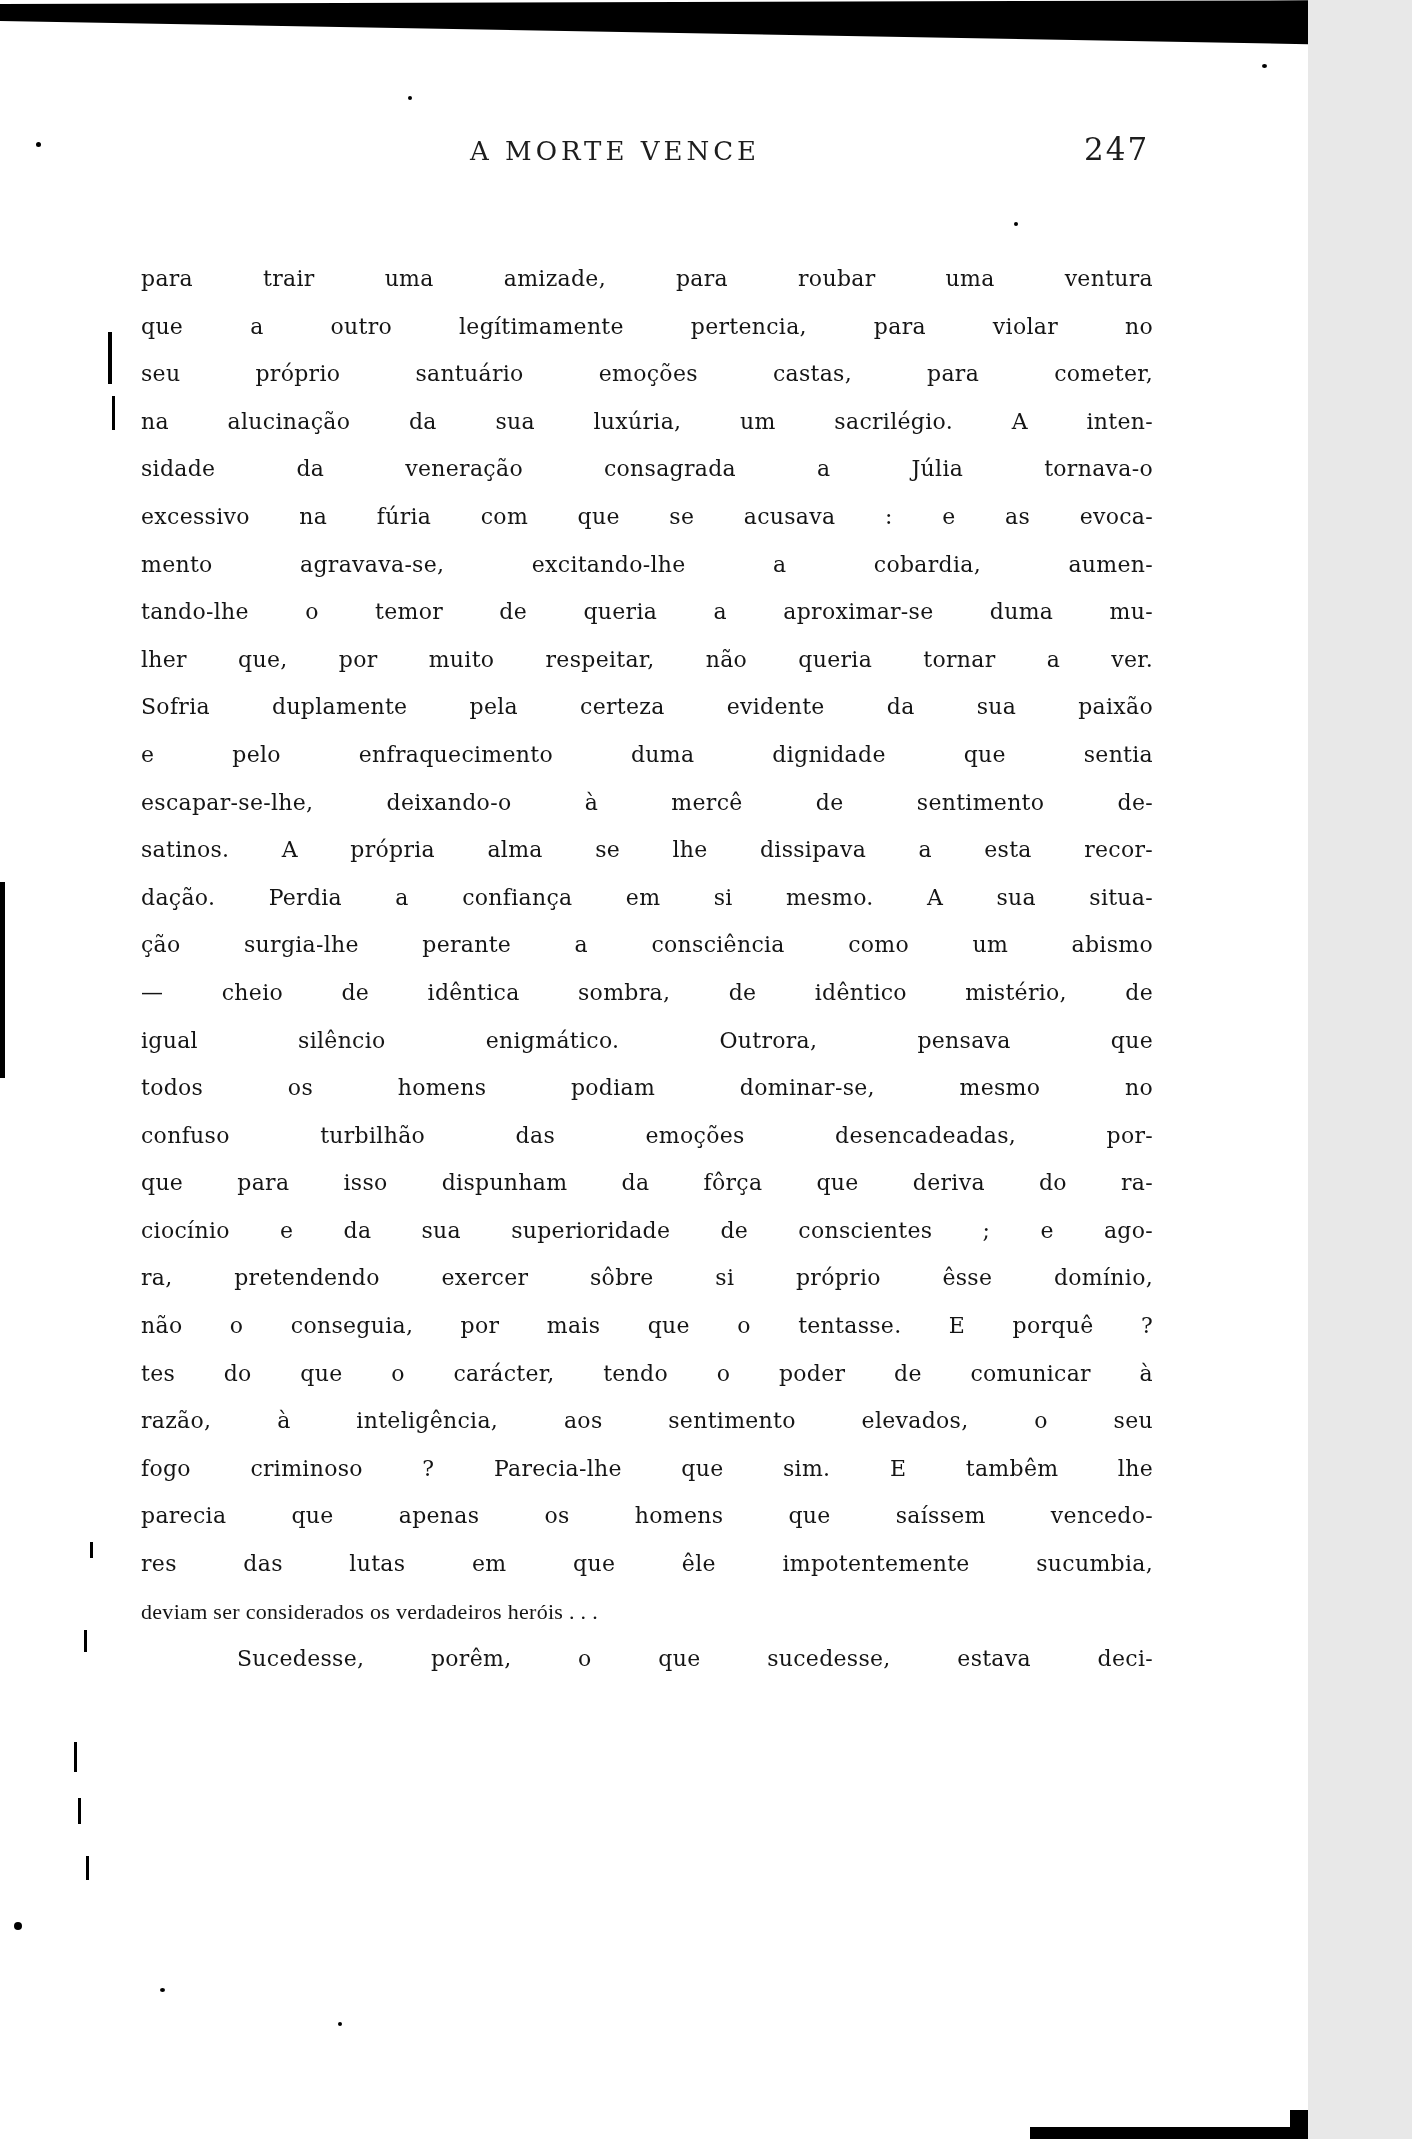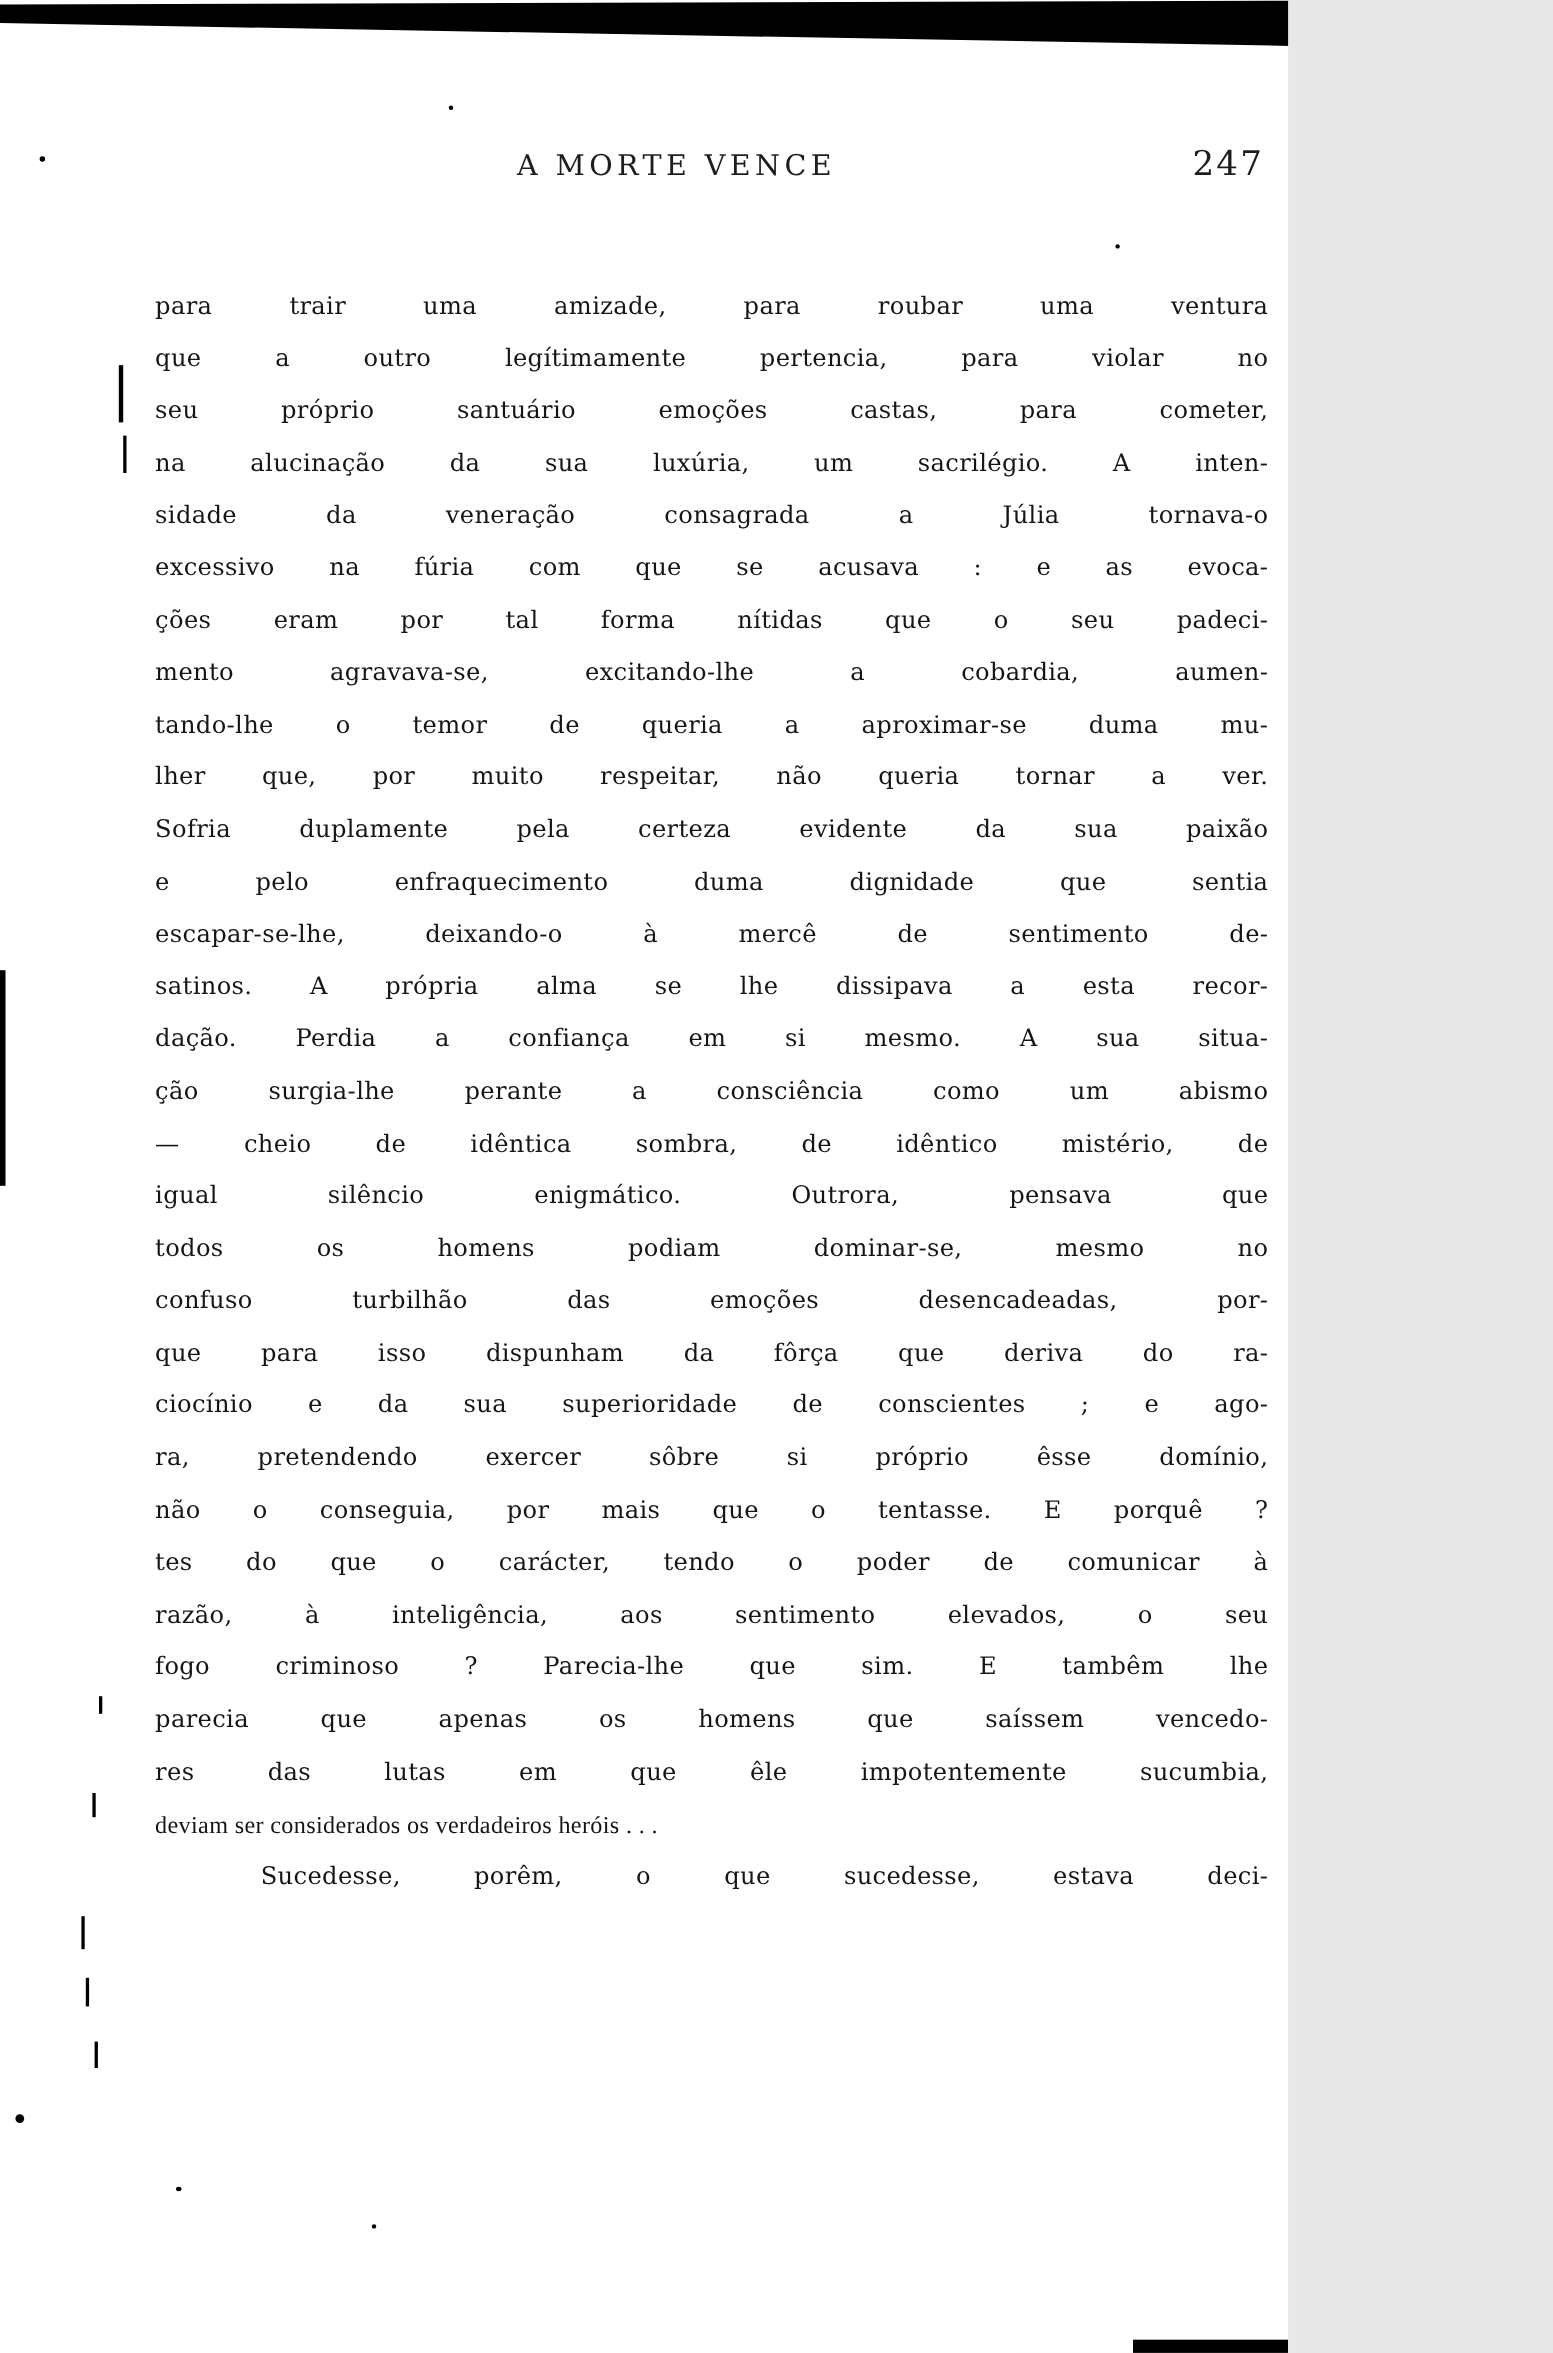--- a/index.html
+++ b/index.html
@@ -3,21 +3,21 @@
 <meta charset="utf-8">
 <style>
   html, body {
     margin: 0;
     padding: 0;
     background: #e8e8e8;
     font-family: "DejaVu Serif", serif;
   }
   .page {
     position: relative;
-    width: 1171px;
+    width: 1308px;
     height: 2139px;
     background: #ffffff;
     overflow: hidden;
     color: #141414;
   }
   
   .running-head {
     position: absolute;
     left: 470px;
     top: 136px;
@@ -126,21 +126,20 @@
   <div class="running-head">A MORTE VENCE</div>
   <div class="page-number">247</div>
 
   <div class="body-text">
       <div class="line">para trair uma amizade, para roubar uma ventura</div>
       <div class="line">que a outro legítimamente pertencia, para violar no</div>
       <div class="line">seu próprio santuário emoções castas, para cometer,</div>
       <div class="line">na alucinação da sua luxúria, um sacrilégio. A inten-</div>
       <div class="line">sidade da veneração consagrada a Júlia tornava-o</div>
       <div class="line">excessivo na fúria com que se acusava : e as evoca-</div>
-      <div class="line">ções eram por tal forma nítidas que o seu padeci-</div>
       <div class="line">mento agravava-se, excitando-lhe a cobardia, aumen-</div>
       <div class="line">tando-lhe o temor de queria a aproximar-se duma mu-</div>
       <div class="line">lher que, por muito respeitar, não queria tornar a ver.</div>
       <div class="line">Sofria duplamente pela certeza evidente da sua paixão</div>
       <div class="line">e pelo enfraquecimento duma dignidade que sentia</div>
       <div class="line">escapar-se-lhe, deixando-o à mercê de sentimento de-</div>
       <div class="line">satinos. A própria alma se lhe dissipava a esta recor-</div>
       <div class="line">dação. Perdia a confiança em si mesmo. A sua situa-</div>
       <div class="line">ção surgia-lhe perante a consciência como um abismo</div>
       <div class="line">— cheio de idêntica sombra, de idêntico mistério, de</div>

